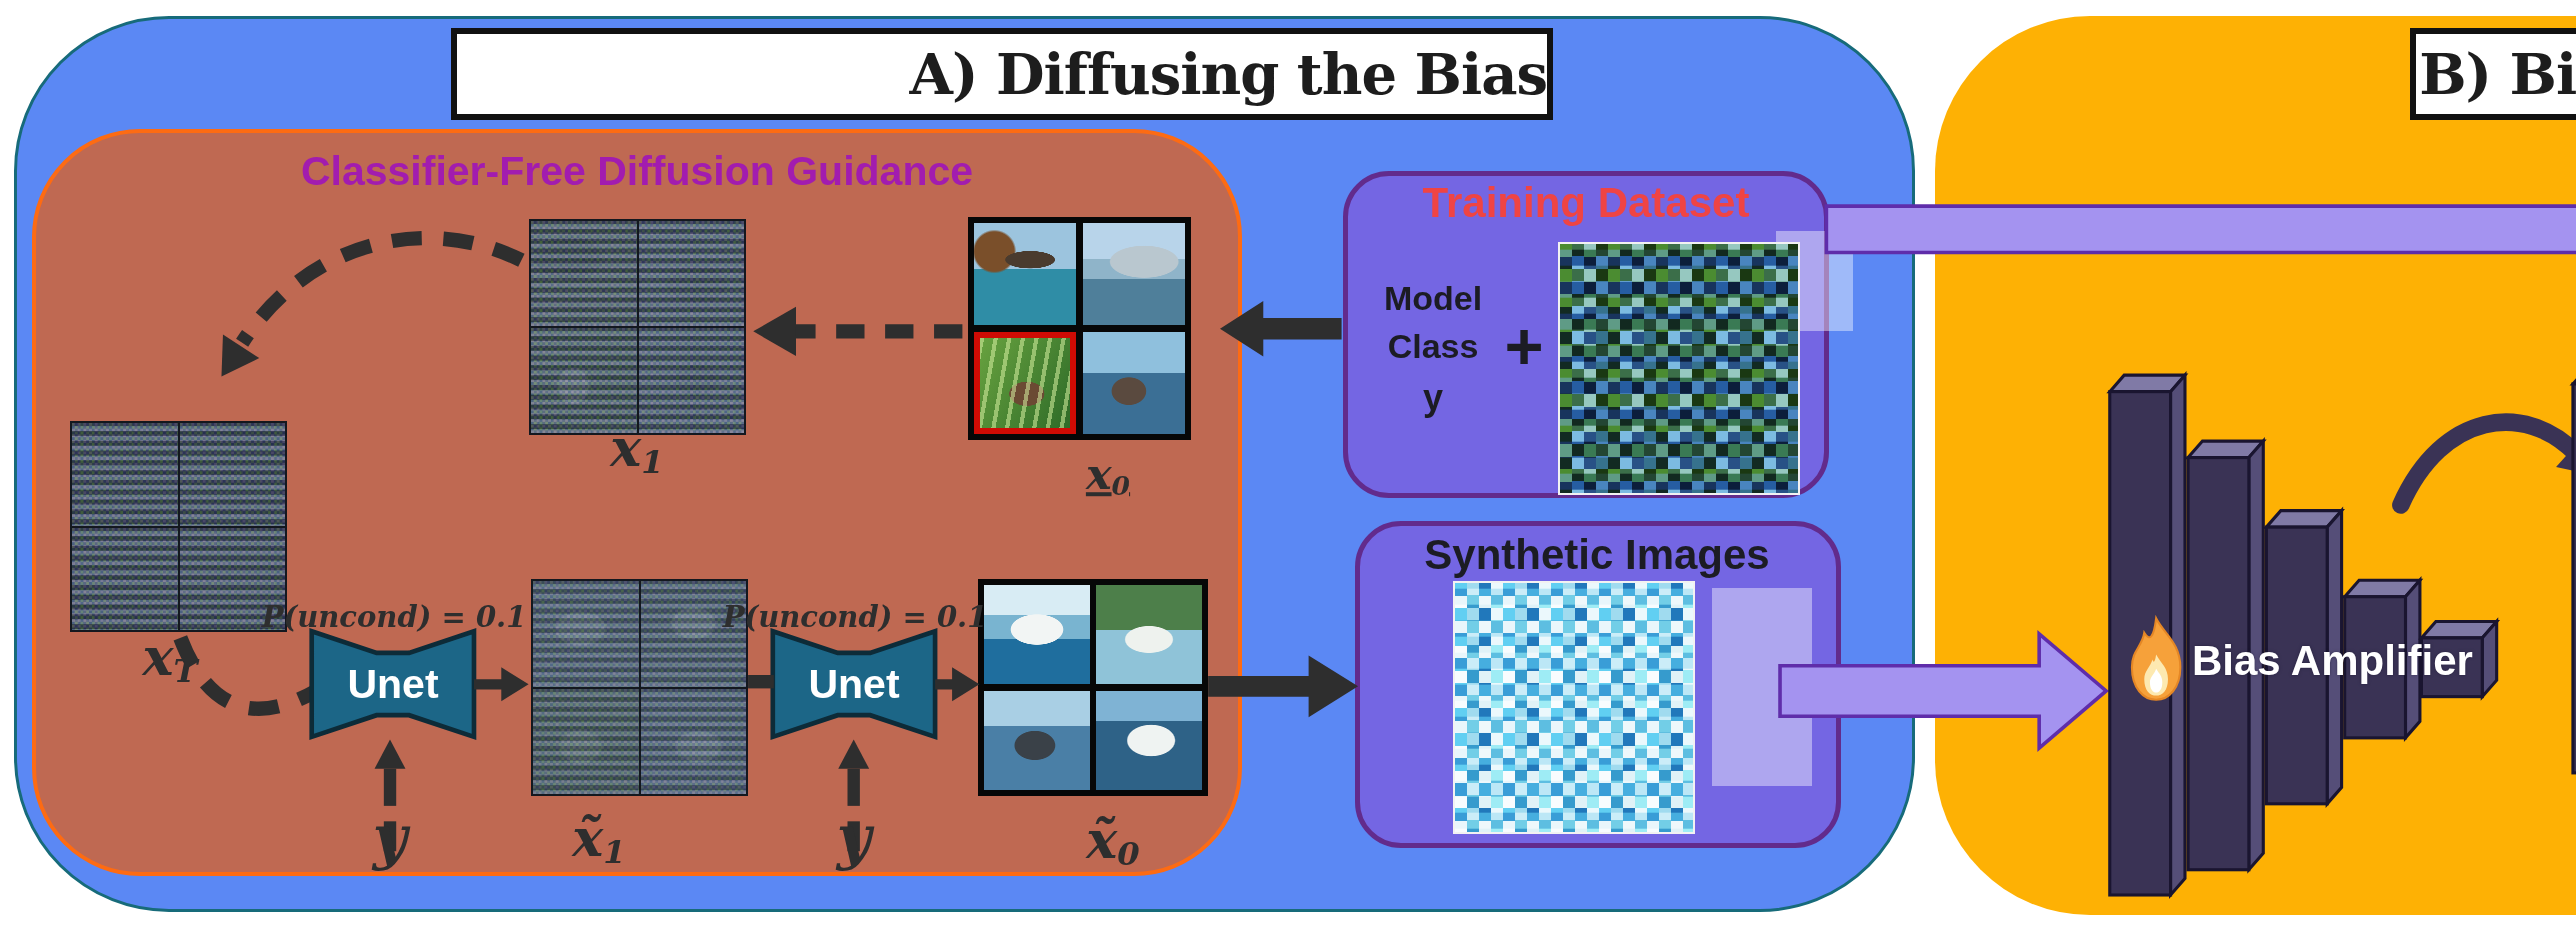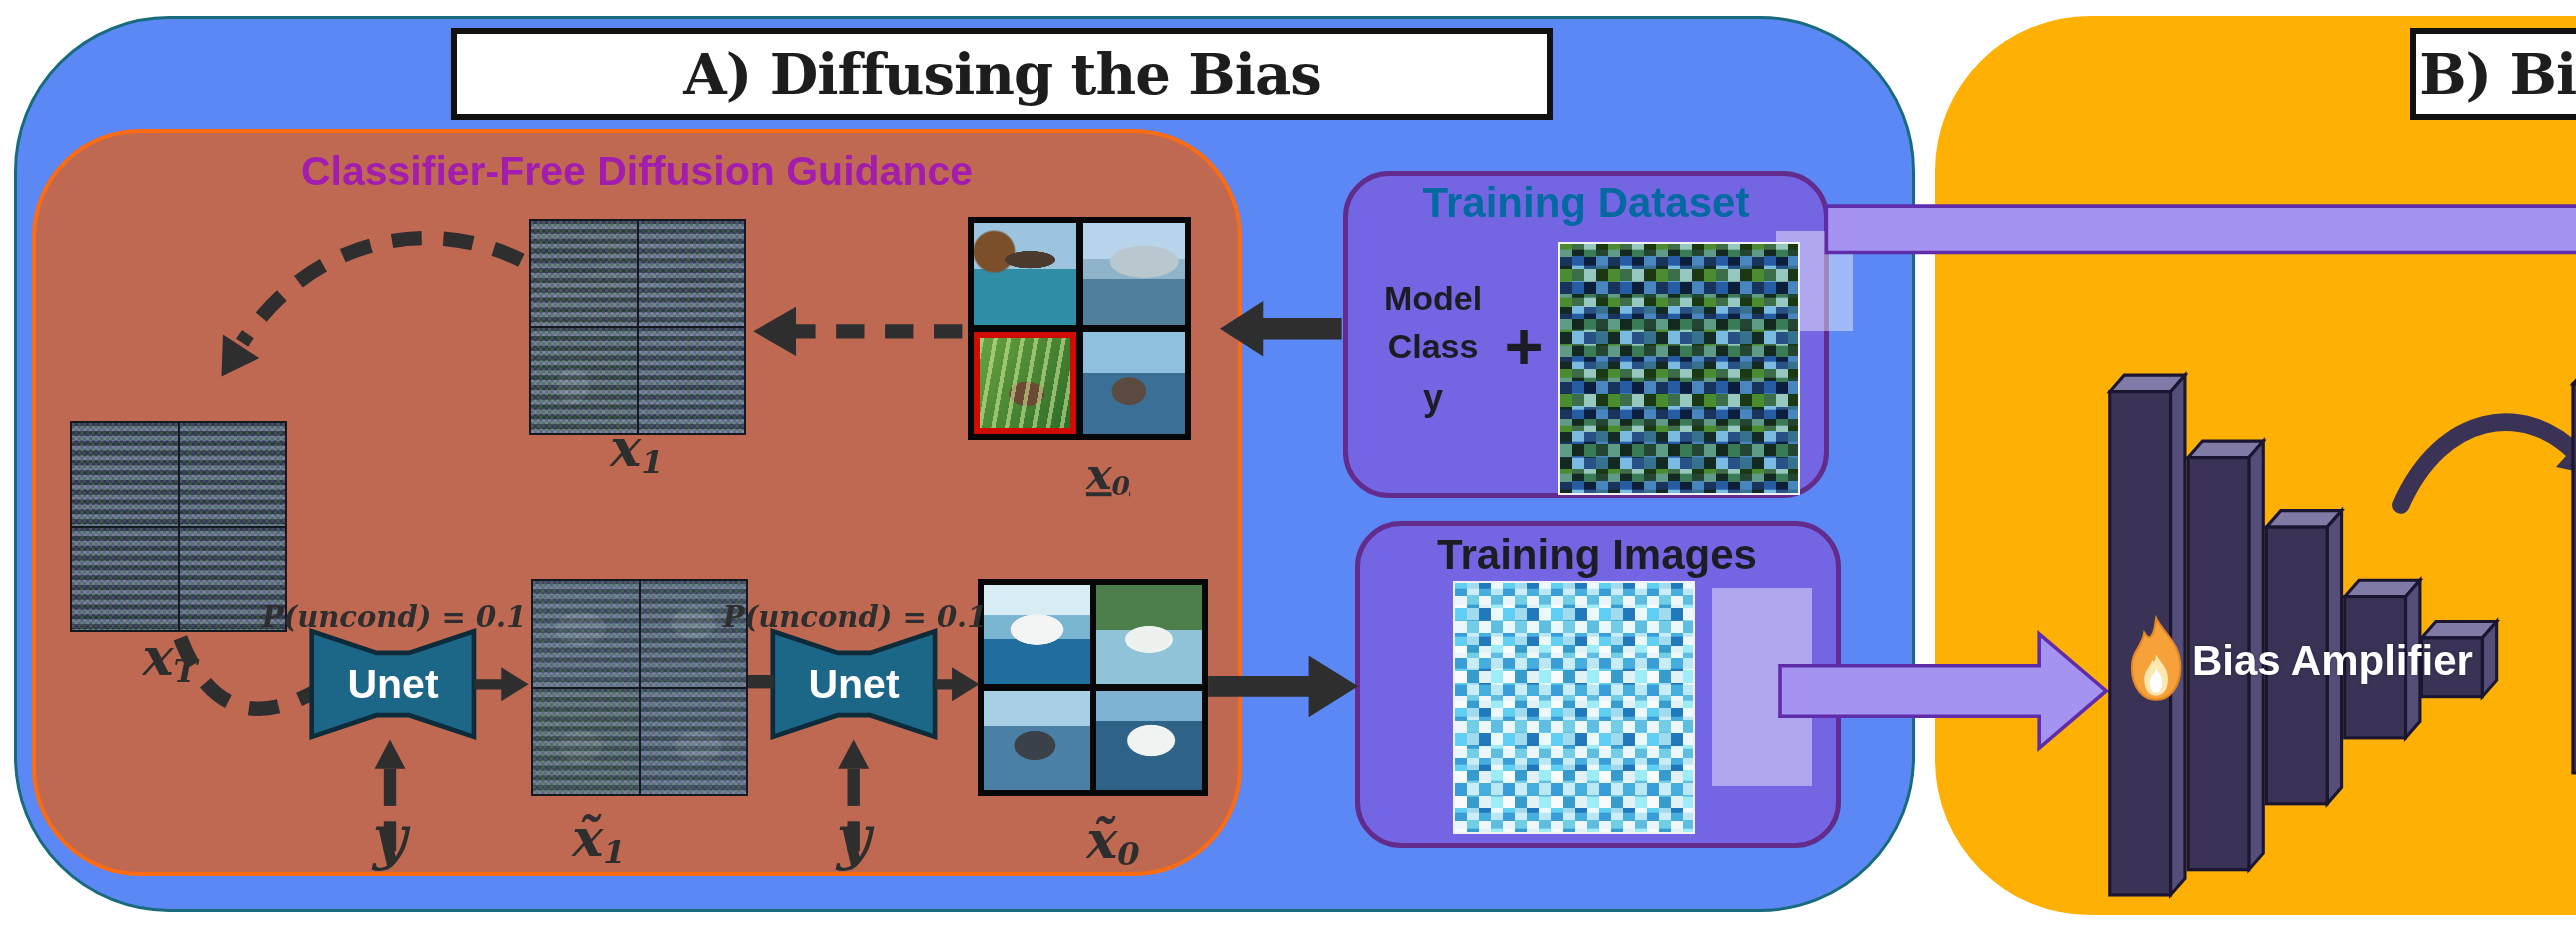--- a/index.html
+++ b/index.html
@@ -216,45 +216,45 @@
       <path d="M45,70 C55,88 68,96 68,118 C68,140 57,150 45,150 C33,150 22,140 22,118 C22,102 34,94 38,80 C40,88 43,84 45,70 Z" fill="#fde9b0"></path>
       <path d="M45,98 C51,108 57,112 57,124 C57,138 51,144 45,144 C39,144 33,138 33,124 C33,114 41,110 45,98 Z" fill="#ffffff"></path>
     </g>
     <g transform="translate(7340,660) scale(0.82)">
       <path d="M45,0 C60,30 92,48 92,95 C92,135 70,158 45,158 C20,158 -2,135 -2,95 C-2,62 18,55 22,28 C32,44 40,40 45,0 Z" fill="#f6a13a" stroke="#e58725" stroke-width="4"></path>
       <path d="M45,70 C55,88 68,96 68,118 C68,140 57,150 45,150 C33,150 22,140 22,118 C22,102 34,94 38,80 C40,88 43,84 45,70 Z" fill="#fde9b0"></path>
       <path d="M45,98 C51,108 57,112 57,124 C57,138 51,144 45,144 C39,144 33,138 33,124 C33,114 41,110 45,98 Z" fill="#ffffff"></path>
     </g>
   </svg>
 
-  <div class="abs titleBox" style="left:451px;top:28px;width:1090px;">
+  <div class="abs titleBox" style="left:451px;top:28px;width:1090px;justify-content:flex-end;">
     <span class="titleText">A) Diffusing the Bias</span>
   </div>
   <div class="abs titleBox" style="left:2410px;top:28px;width:1130px;">
     <span class="titleText">B) Bias Amplifier + Model Debiasing</span>
   </div>
 
   <div class="abs ctext mathlbl" style="left:170px;top:658px;font-size:52px;"><span>x</span><span class="sub">T</span></div>
   <div class="abs ctext mathlbl" style="left:637px;top:449px;font-size:52px;"><span>x</span><span class="sub">1</span></div>
   <div class="abs ctext mathlbl" style="left:1108px;top:475px;font-size:43px;text-decoration:underline;"><span>x</span><span class="sub">0</span></div>
   <div class="abs ctext mathlbl" style="left:599px;top:839px;font-size:52px;"><span>x̃</span><span class="sub">1</span></div>
   <div class="abs ctext mathlbl" style="left:1093px;top:841px;font-size:52px;margin-left:20px;"><span>x̃</span><span class="sub">0</span></div>
   <div class="abs ctext mathlbl" style="left:390px;top:837px;font-size:59px;">y</div>
   <div class="abs ctext mathlbl" style="left:854px;top:837px;font-size:59px;">y</div>
 
   <div class="abs ctext mathlbl" style="left:394px;top:617px;font-size:29px;">P(uncond) = 0.1</div>
   <div class="abs ctext mathlbl" style="left:855px;top:617px;font-size:29px;">P(uncond) = 0.1</div>
 
   <div class="abs ctext sansB white" style="left:393px;top:684px;font-size:41px;">Unet</div>
   <div class="abs ctext sansB white" style="left:854px;top:684px;font-size:41px;">Unet</div>
 
-  <div class="abs ctext sansB" style="left:1586px;top:203px;font-size:42px;color:#0369a1;">Training Dataset</div>
+  <div class="abs ctext sansB" style="left:1586px;top:203px;font-size:42px;color:#ef4444;">Training Dataset</div>
   <div class="abs ctext sansB" style="left:1433px;top:298px;font-size:34px;color:#1c1c24;">Model</div>
   <div class="abs ctext sansB" style="left:1433px;top:346px;font-size:34px;color:#1c1c24;">Class</div>
   <div class="abs ctext sansB" style="left:1433px;top:398px;font-size:36px;color:#1c1c24;">y</div>
   <div class="abs ctext sansB" style="left:1524px;top:345px;font-size:67px;color:#1c1c24;">+</div>
 
-  <div class="abs ctext sansB" style="left:1597px;top:555px;font-size:42px;color:#1c1c24;">Training Images</div>
+  <div class="abs ctext sansB" style="left:1597px;top:555px;font-size:42px;color:#1c1c24;">Synthetic Images</div>
 
   <div class="abs sansB white" style="left:2192px;top:637px;font-size:42px;text-shadow:0 0 3.1px rgba(20,15,40,.5);white-space:nowrap;">Bias Amplifier</div>
 
 </div>
 
 
 </body></html>

